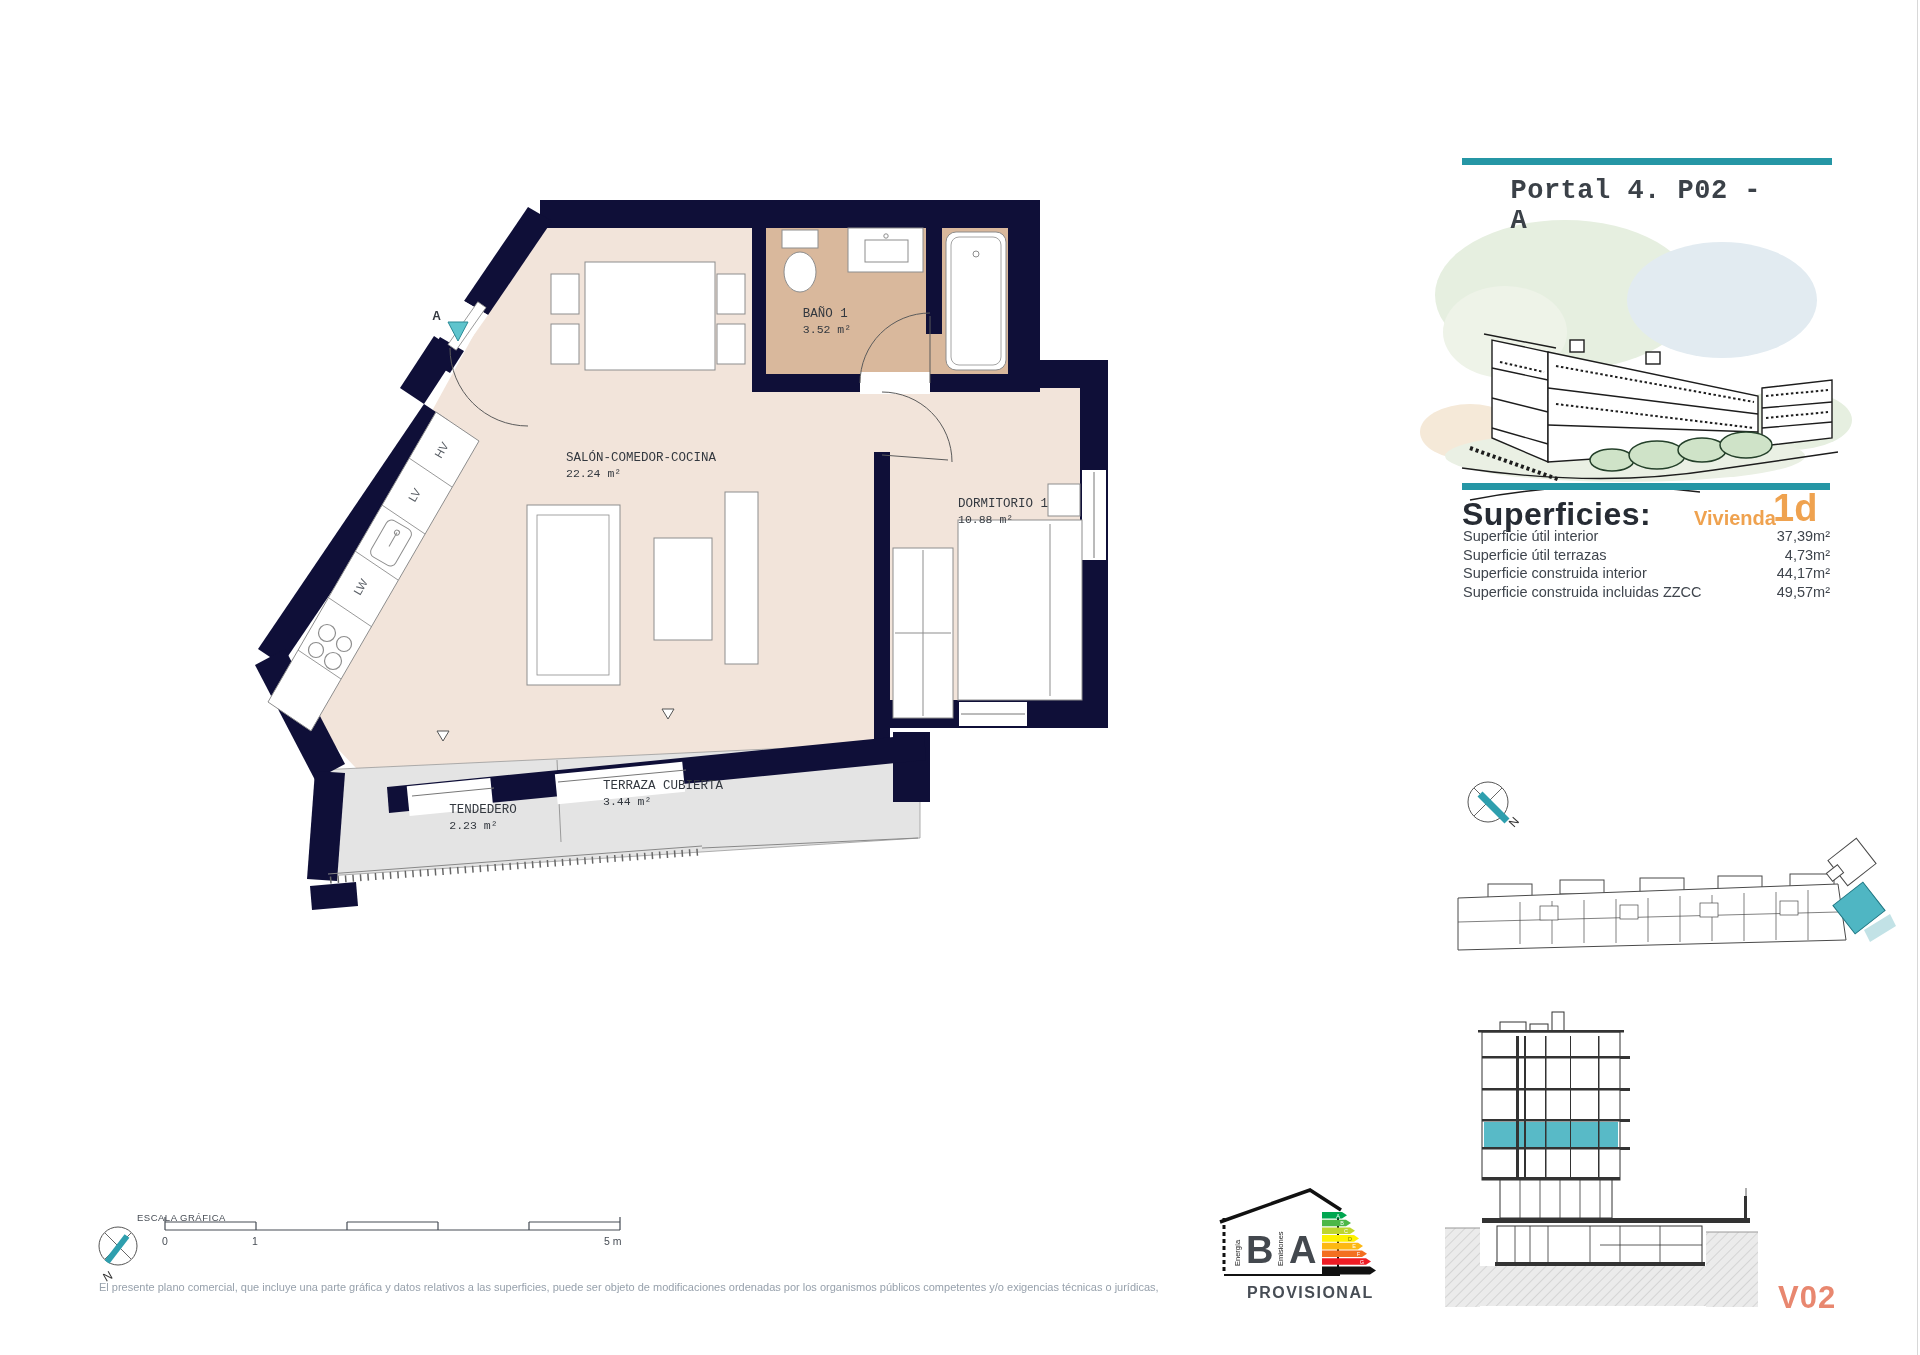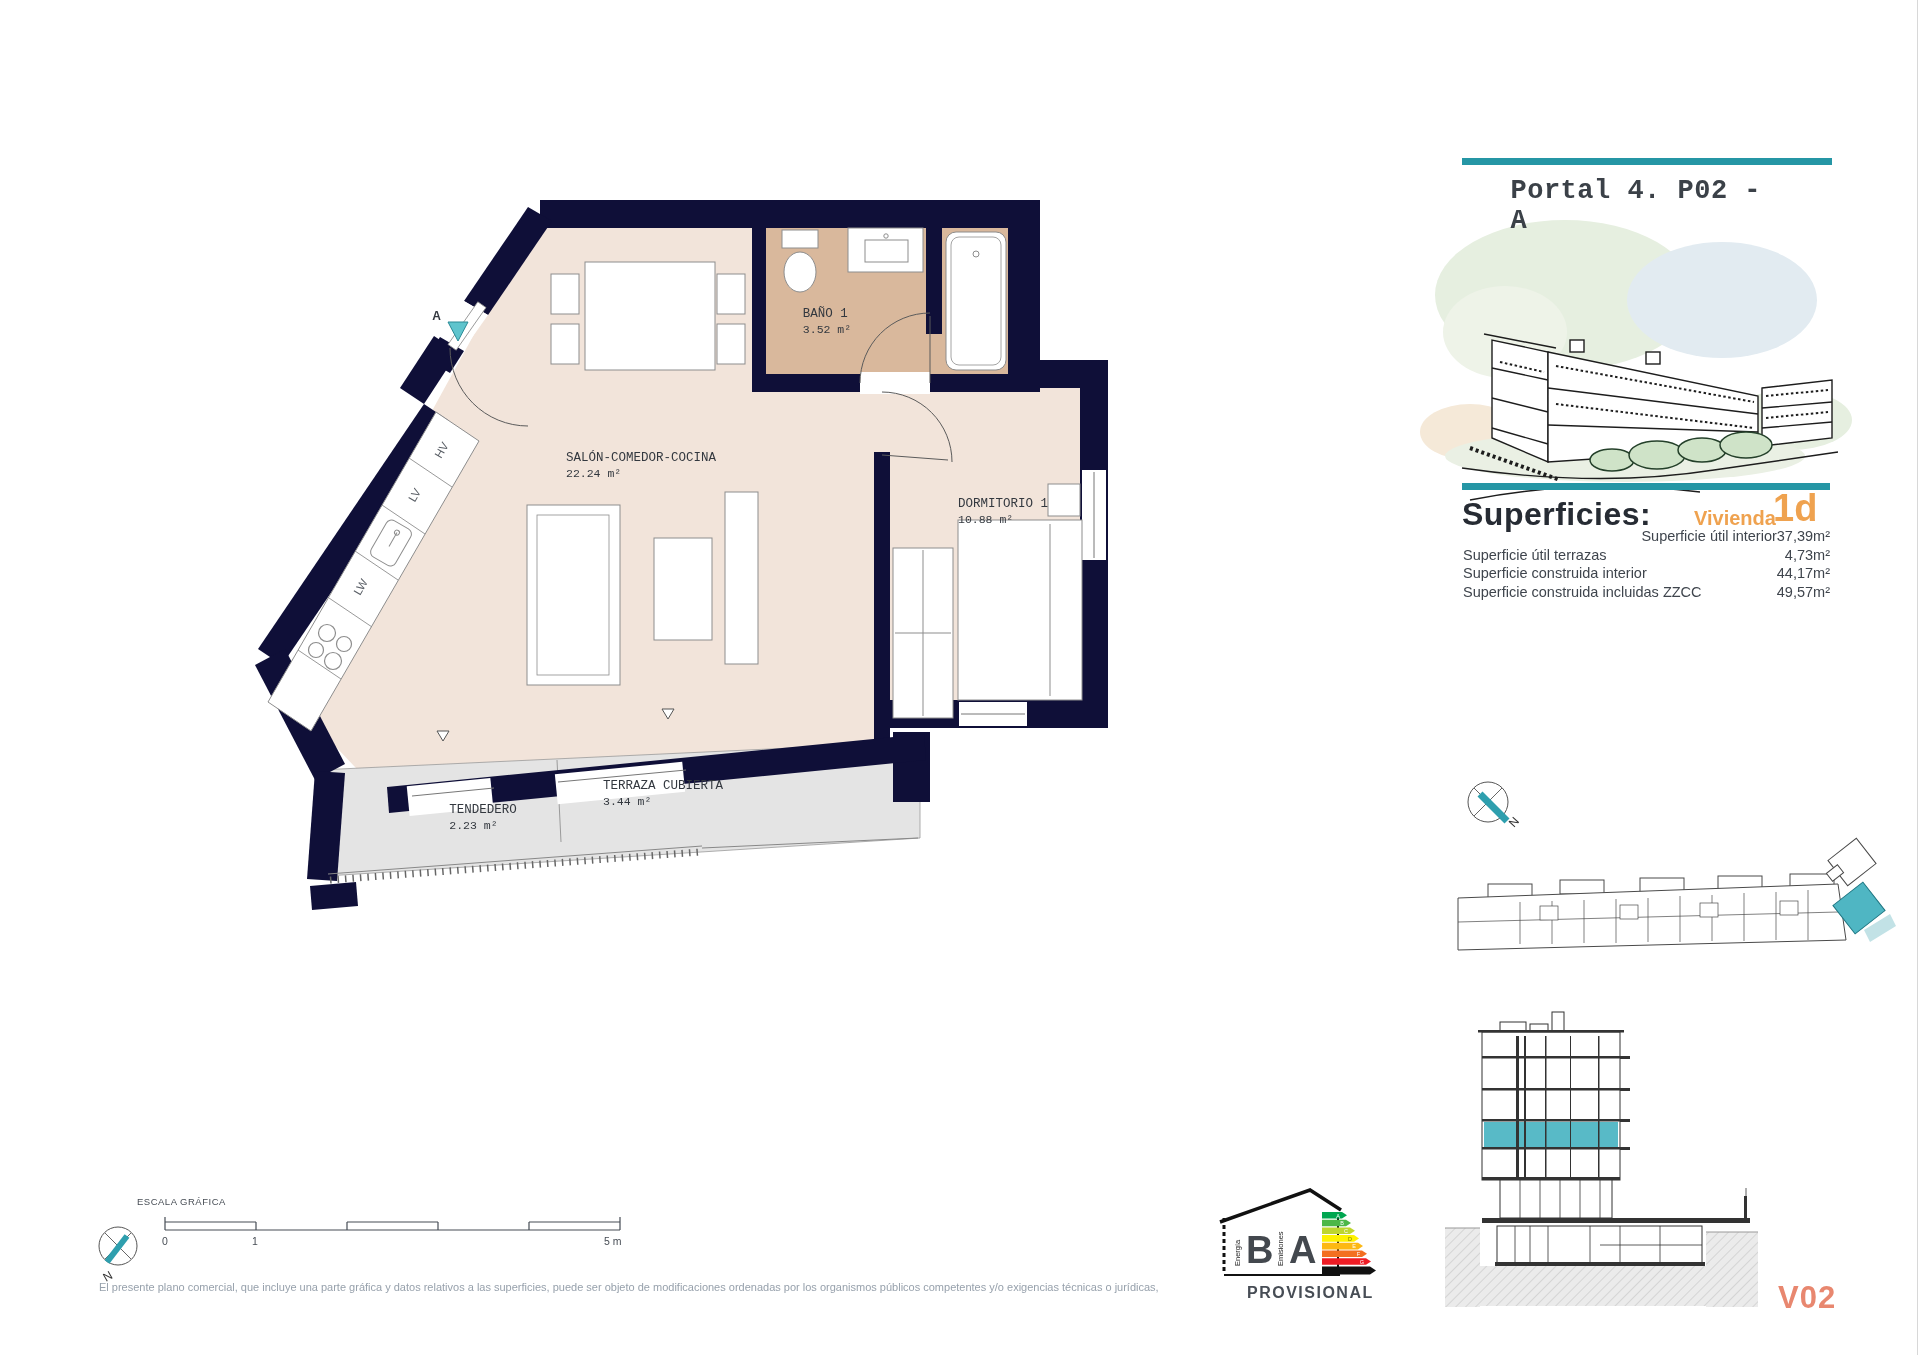--- a/index.html
+++ b/index.html
@@ -12,21 +12,21 @@
   .teal-rule{height:7px;background:#2596A5;}
   .portal-title{font-size:27px;font-weight:bold;color:#3b4148;letter-spacing:.5px;}
   .sup-head{font-size:32px;font-weight:bold;color:#262b33;letter-spacing:.5px;}
   .viv-label{font-size:20px;color:#efa24f;font-weight:bold;}
   .viv-code{font-size:38px;color:#efa24f;font-weight:bold;line-height:30px;}
   .sup-row{font-size:14.5px;color:#3f454d;line-height:18.5px;}
   .sup-val{text-align:right;}
   .disclaimer{font-size:11px;line-height:17px;color:#97a1ac;}
   .provisional{font-size:16px;font-weight:bold;color:#474d55;letter-spacing:1.5px;}
   .v02{font-size:31px;font-weight:bold;color:#e8876f;letter-spacing:1px;}
-  .escala{font-size:9.5px;color:#474d55;letter-spacing:.5px;}
+  .escala{font-size:9.5px;color:#474d55;letter-spacing:.5px;margin-top:16px;}
   svg text{font-family:"Liberation Sans",sans-serif;}
 </style>
 </head>
 <body>
 
 <svg class="abs" style="left:0;top:0" width="1920" height="1355" viewBox="0 0 1920 1355">
   <defs>
     <pattern id="hatch" width="7" height="7" patternUnits="userSpaceOnUse" patternTransform="rotate(45)">
       <rect width="7" height="7" fill="#ebebeb"></rect>
       <line x1="0" y1="0" x2="0" y2="7" stroke="#cfcfcf" stroke-width="1.6"></line>
@@ -327,21 +327,21 @@
 
 <div class="abs teal-rule" style="left:1462px;top:158px;width:370px"></div>
 <div class="abs ctr portal-title" style="left:1647px;top:176px">Portal 4. P02 - A</div>
 
 <div class="abs teal-rule" style="left:1462px;top:483px;width:368px"></div>
 <div class="abs sup-head" style="left:1462px;top:496px">Superficies:</div>
 <div class="abs viv-label" style="left:1694px;top:507px">Vivienda</div>
 <div class="abs viv-code" style="left:1773px;top:493px">1d</div>
 
 <div class="abs" style="left:1463px;top:527px;width:367px">
-  <div class="sup-row" style="display:flex;justify-content:flex-end">
+  <div class="sup-row" style="display:flex;justify-content:space-between">
     <span>Superficie útil interior</span>
     <span class="sup-val">37,39m²</span>
   </div>
   <div class="sup-row" style="display:flex;justify-content:space-between">
     <span>Superficie útil terrazas</span>
     <span class="sup-val">4,73m²</span>
   </div>
   <div class="sup-row" style="display:flex;justify-content:space-between">
     <span>Superficie construida interior</span>
     <span class="sup-val">44,17m²</span>

